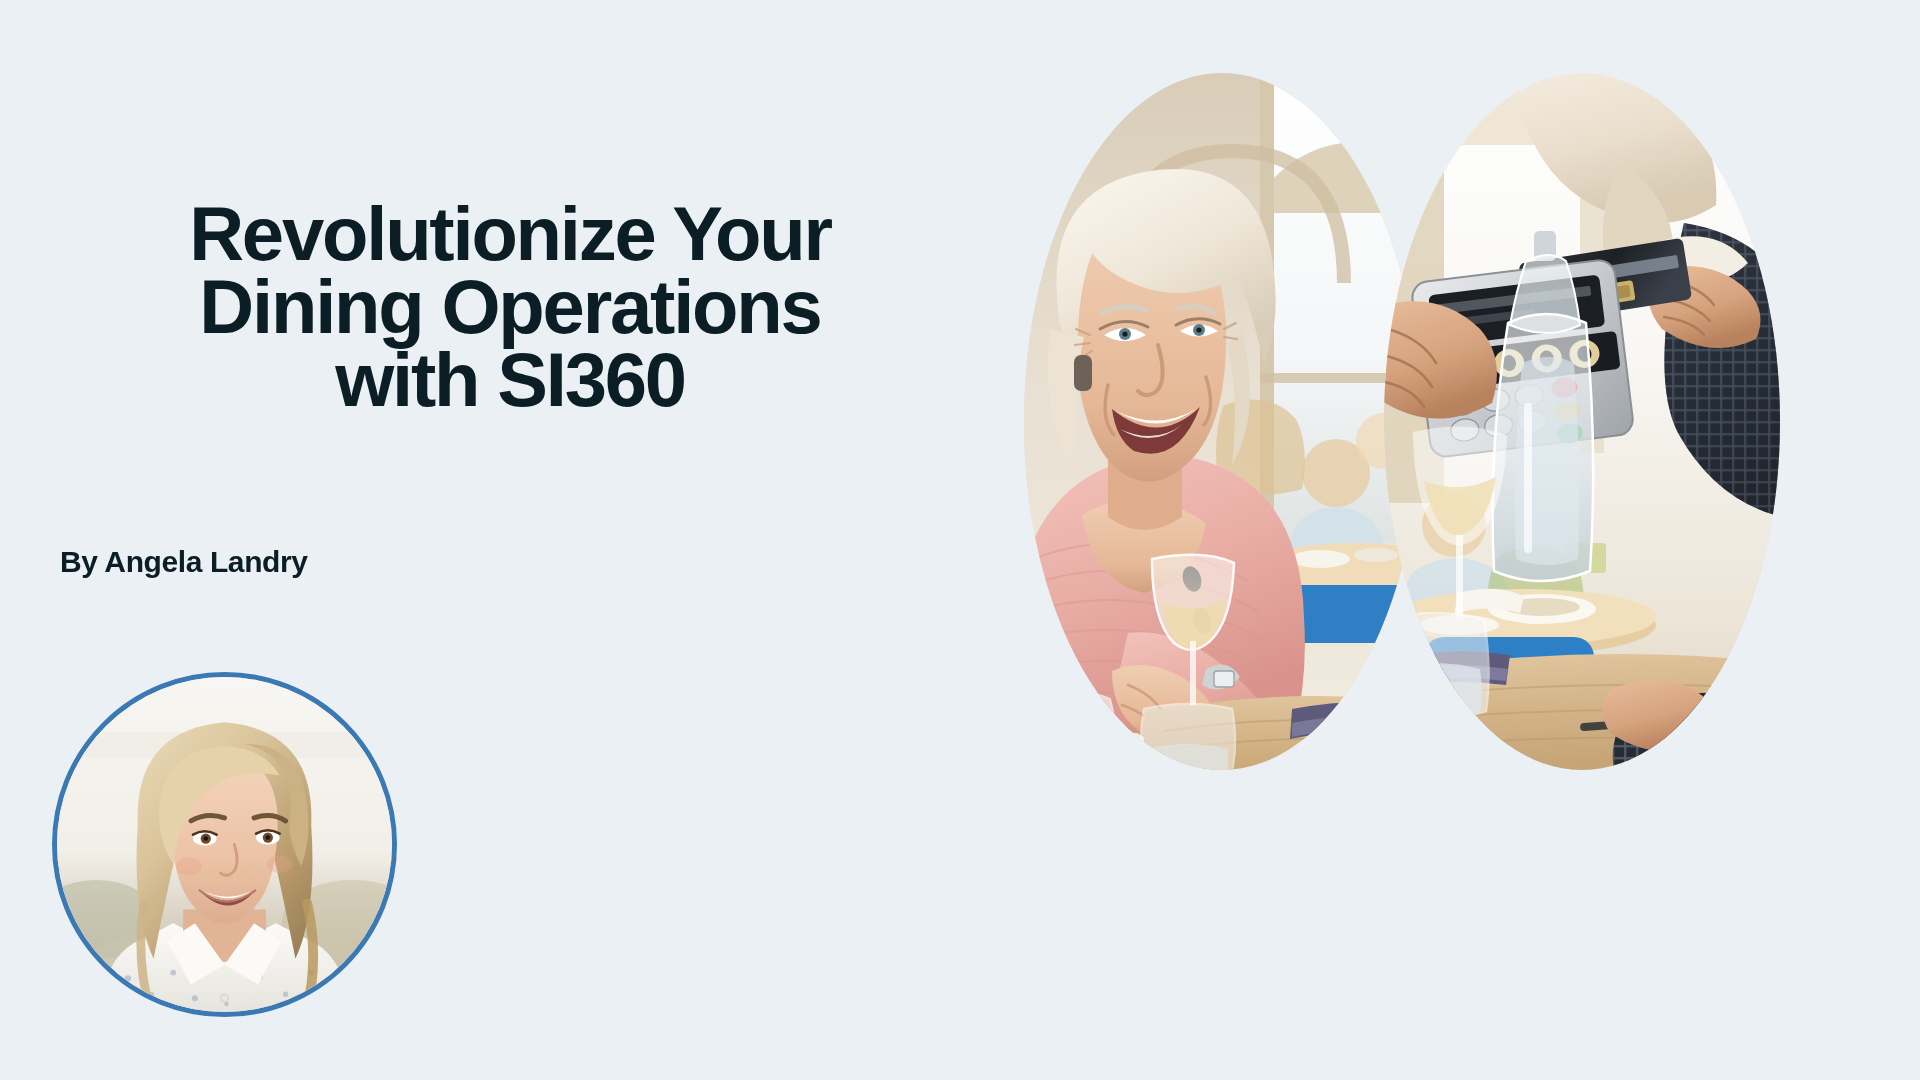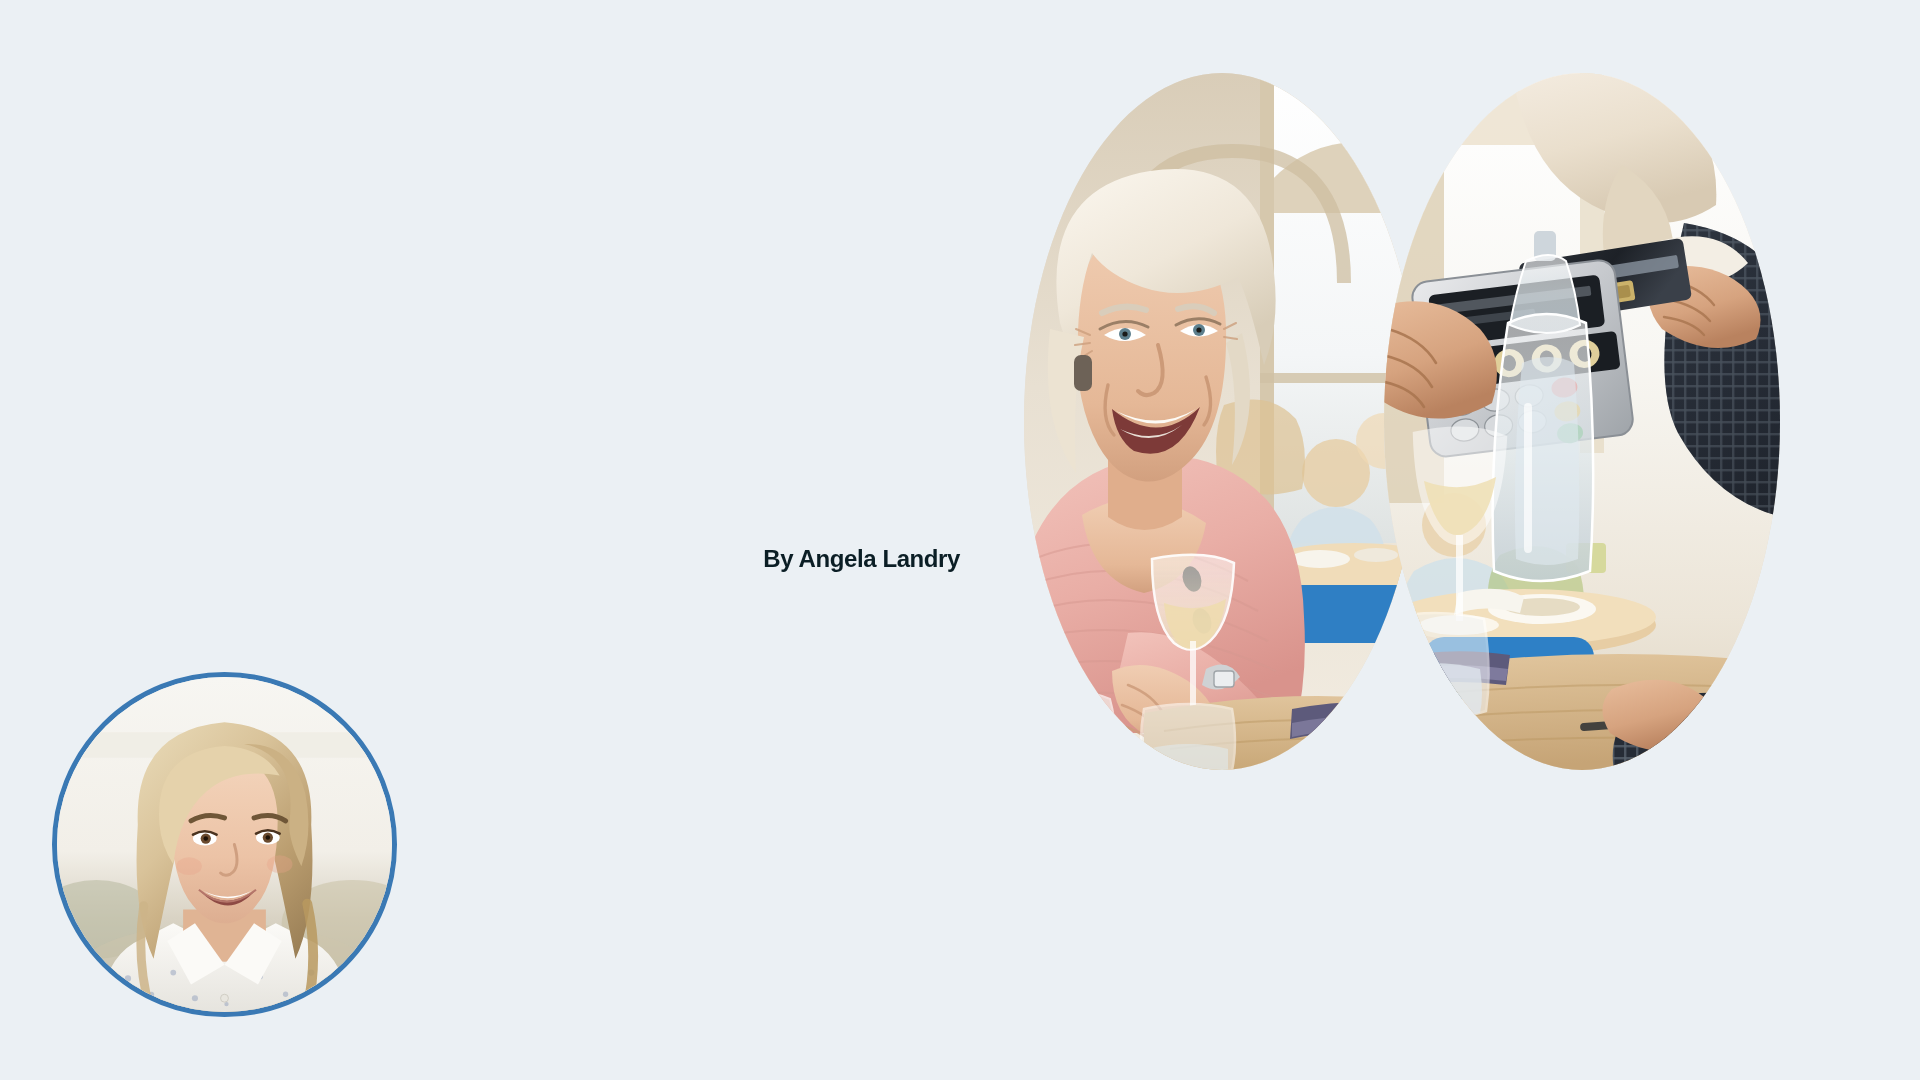--- a/index.html
+++ b/index.html
@@ -33,24 +33,24 @@
     font-size:76px;
     line-height:0.96;
     letter-spacing:-2.2px;
   }
   .headline .ln { display:block; white-space:nowrap; }
 
   .byline {
     position:absolute;
     left:60px; top:545px;
     width:900px;
-    text-align:right;
+    text-align:left;
     color:#0b1e25;
     font-weight:bold;
-    font-size:24px;
+    font-size:30px;
     letter-spacing:-0.4px;
   }
 
   
   .avatar {
     position:absolute;
     left:52px; top:672px;
     width:345px; height:345px;
     border-radius:50%;
     border:5px solid #3a79b4;
@@ -85,20 +85,25 @@
     border-radius:198px / 348px;
   }
 </style>
 </head>
 <body>
 
 <div class="slide">
 
   <div class="left-col">
 
+    <h1 class="headline">
+      <span class="ln">Revolutionize Your</span>
+      <span class="ln">Dining Operations</span>
+      <span class="ln">with SI360</span>
+    </h1>
 
     <div class="byline">By Angela Landry</div>
 
     <div class="avatar">
       <svg viewBox="0 0 340 340" preserveAspectRatio="xMidYMid slice">
         <defs>
           <linearGradient id="avBg" x1="0" y1="0" x2="0" y2="1">
             <stop offset="0%" stop-color="#f7f6f2"></stop>
             <stop offset="52%" stop-color="#f2efe8"></stop>
             <stop offset="72%" stop-color="#d9d3c4"></stop>

